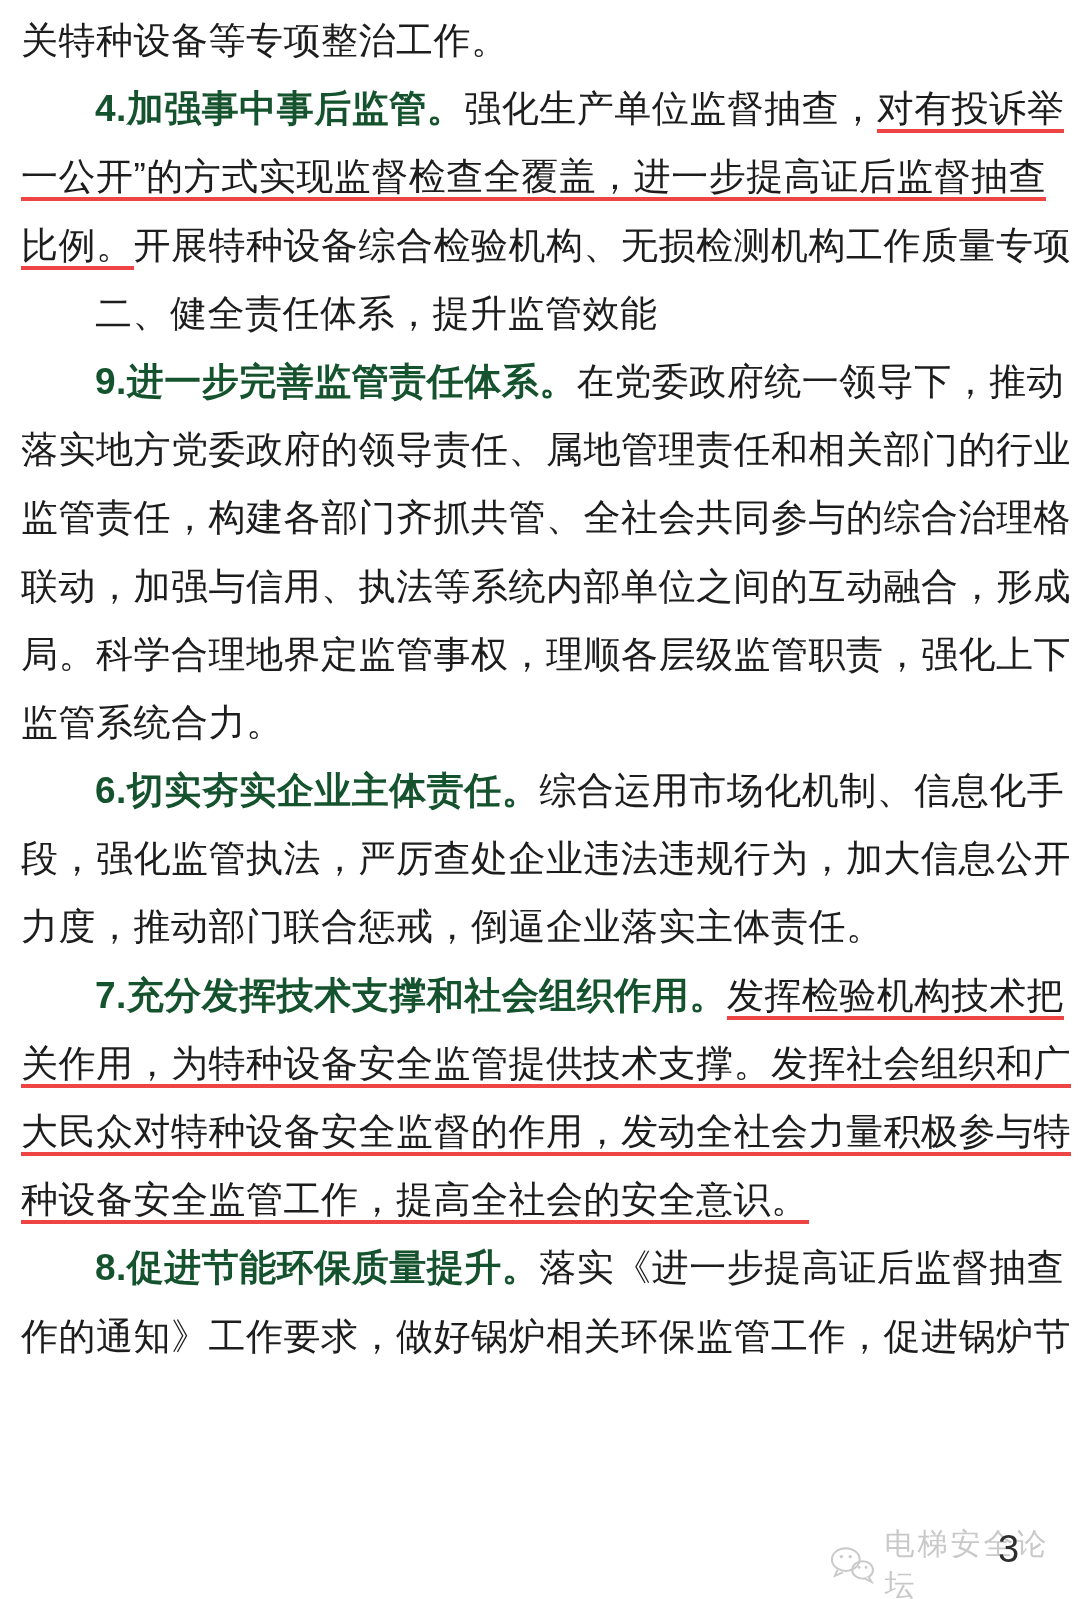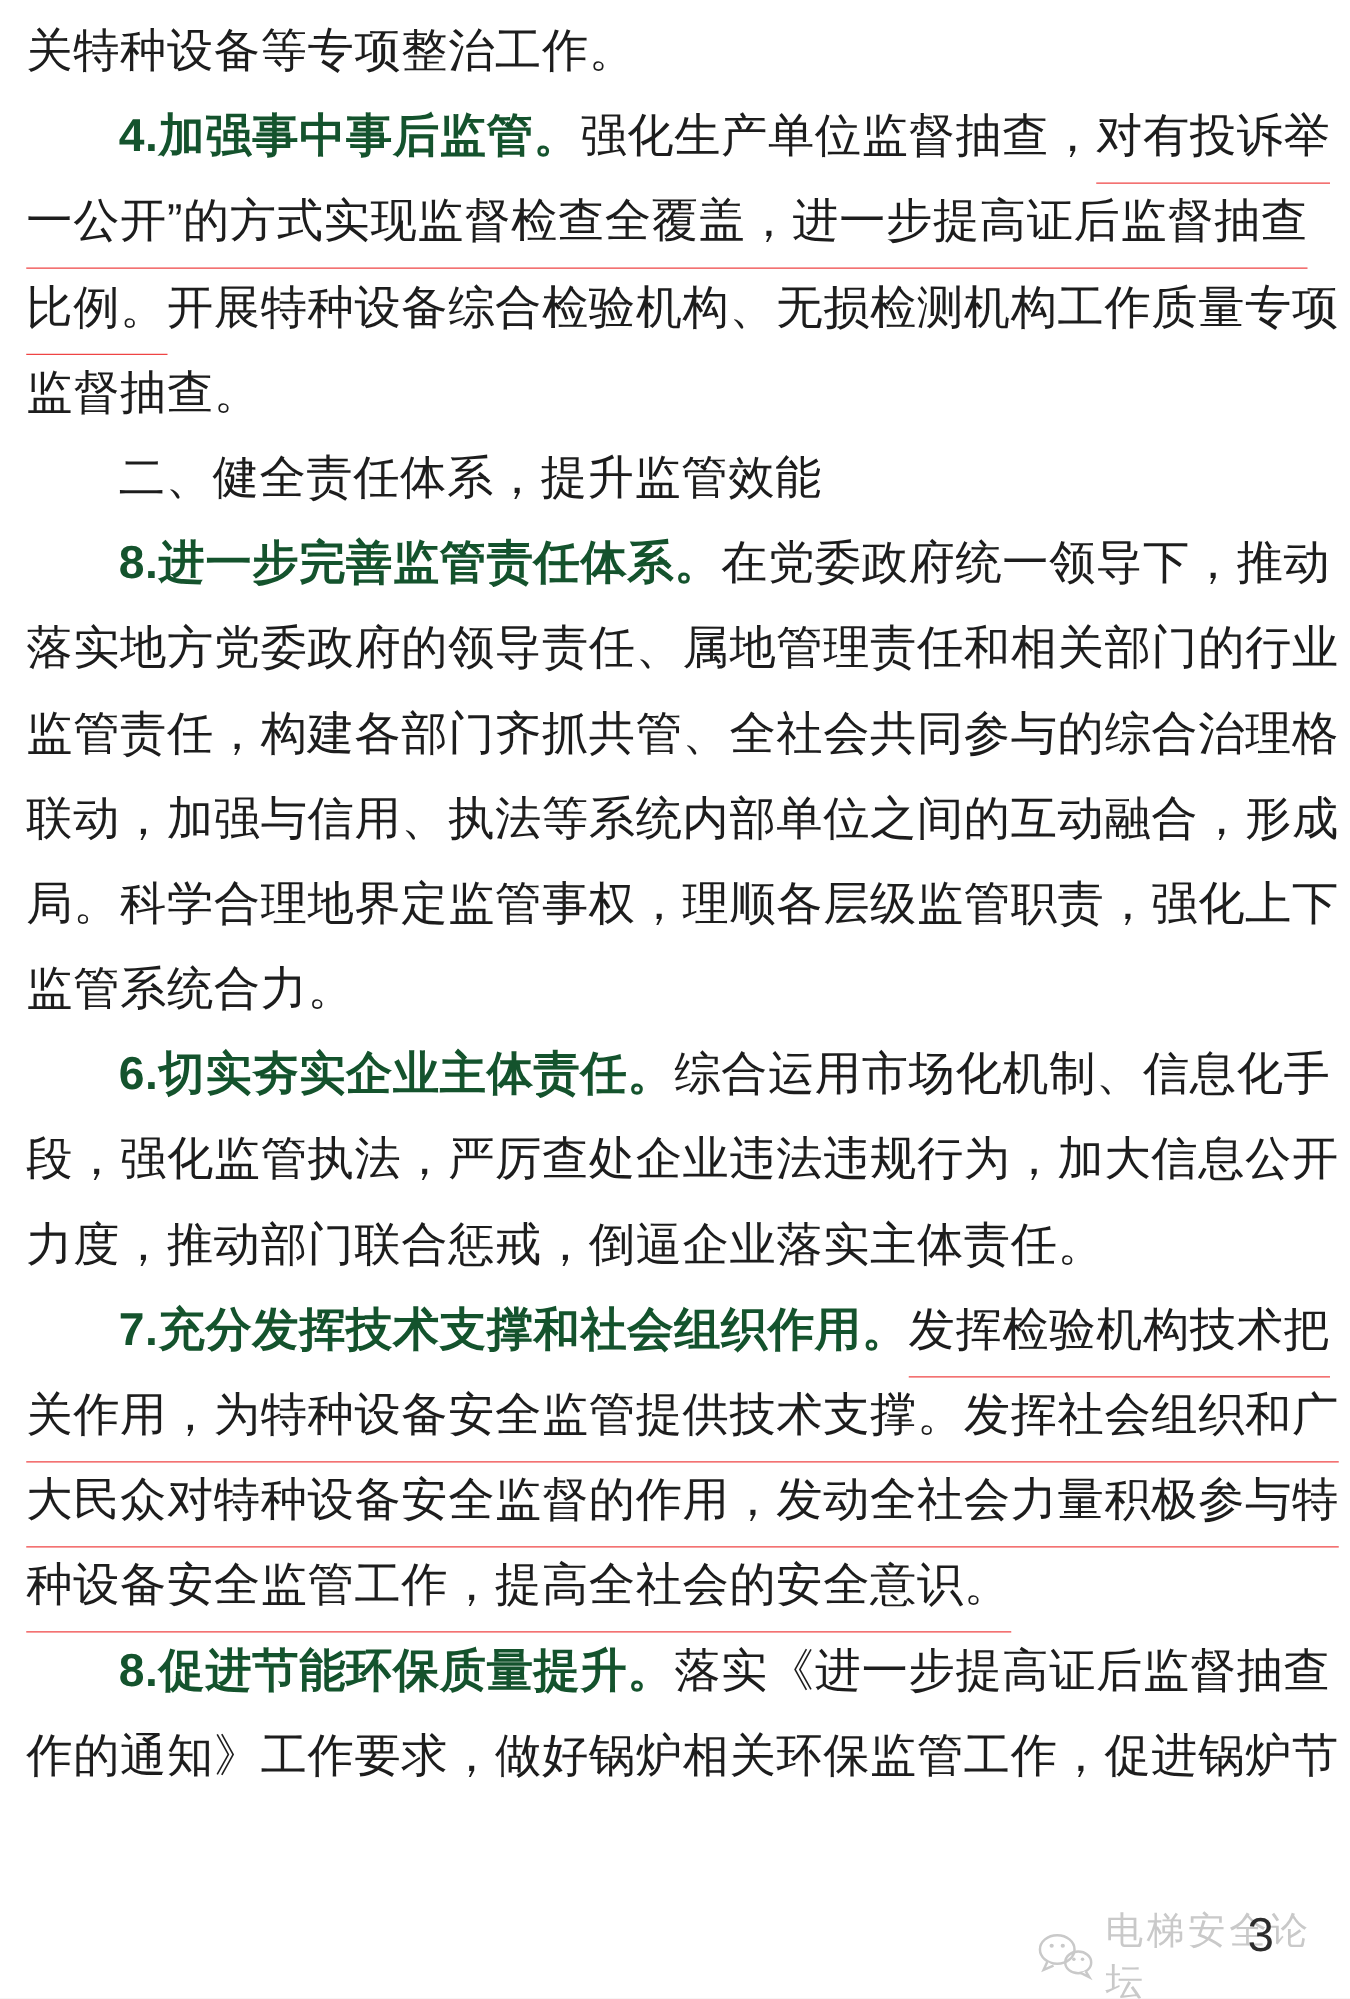--- a/index.html
+++ b/index.html
@@ -22,22 +22,22 @@
   .line {
     height: 68.2px;
     line-height: 68.2px;
     font-size: 37px;
     white-space: nowrap;
     letter-spacing: 0.5px;
   }
   .line.indent { padding-left: 74px; }
   .seg.b { font-weight: 700; color: #14532d; }
   .seg.u {
-    border-bottom: 1px solid #ef4444;
-    padding-bottom: 17px;
+    border-bottom: 4px solid #ef4444;
+    padding-bottom: 0;
   }
   .watermark {
     position: absolute;
     left: 828px;
     top: 1524px;
     display: flex;
     align-items: center;
     gap: 9px;
     color: #c9c9c9;
     font-size: 30px;
@@ -56,23 +56,22 @@
 </head>
 <body>
 
 <div class="page">
 
   <div class="doc-body">
       <div class="line"><span class="seg">关特种设备等专项整治工作。</span></div>
       <div class="line indent"><span class="seg b">4.加强事中事后监管。</span><span class="seg">强化生产单位监督抽查，</span><span class="seg u">对有投诉举</span></div>
       <div class="line"><span class="seg u">一公开”的方式实现监督检查全覆盖，进一步提高证后监督抽查</span></div>
       <div class="line"><span class="seg u">比例。</span><span class="seg">开展特种设备综合检验机构、无损检测机构工作质量专项</span></div>
-      <div class="line"><span class="seg">监督抽查。</span></div>
       <div class="line indent"><span class="seg">二、健全责任体系，提升监管效能</span></div>
-      <div class="line indent"><span class="seg b">8.进一步完善监管责任体系。</span><span class="seg">在党委政府统一领导下，推动</span></div>
+      <div class="line indent"><span class="seg b">9.进一步完善监管责任体系。</span><span class="seg">在党委政府统一领导下，推动</span></div>
       <div class="line"><span class="seg">落实地方党委政府的领导责任、属地管理责任和相关部门的行业</span></div>
       <div class="line"><span class="seg">监管责任，构建各部门齐抓共管、全社会共同参与的综合治理格</span></div>
       <div class="line"><span class="seg">联动，加强与信用、执法等系统内部单位之间的互动融合，形成</span></div>
       <div class="line"><span class="seg">局。科学合理地界定监管事权，理顺各层级监管职责，强化上下</span></div>
       <div class="line"><span class="seg">监管系统合力。</span></div>
       <div class="line indent"><span class="seg b">6.切实夯实企业主体责任。</span><span class="seg">综合运用市场化机制、信息化手</span></div>
       <div class="line"><span class="seg">段，强化监管执法，严厉查处企业违法违规行为，加大信息公开</span></div>
       <div class="line"><span class="seg">力度，推动部门联合惩戒，倒逼企业落实主体责任。</span></div>
       <div class="line indent"><span class="seg b">7.充分发挥技术支撑和社会组织作用。</span><span class="seg u">发挥检验机构技术把</span></div>
       <div class="line"><span class="seg u">关作用，为特种设备安全监管提供技术支撑。发挥社会组织和广</span></div>

